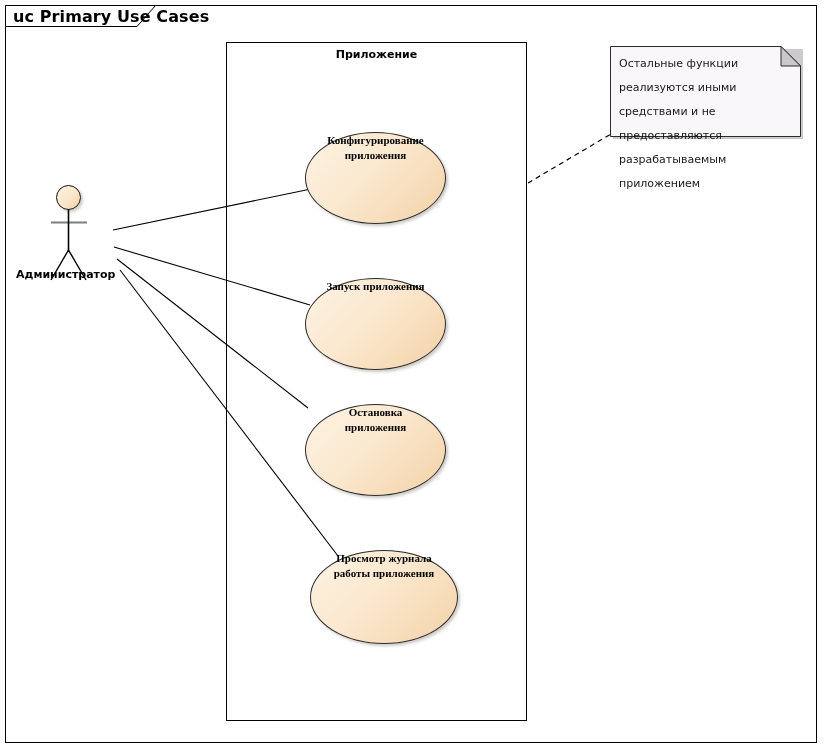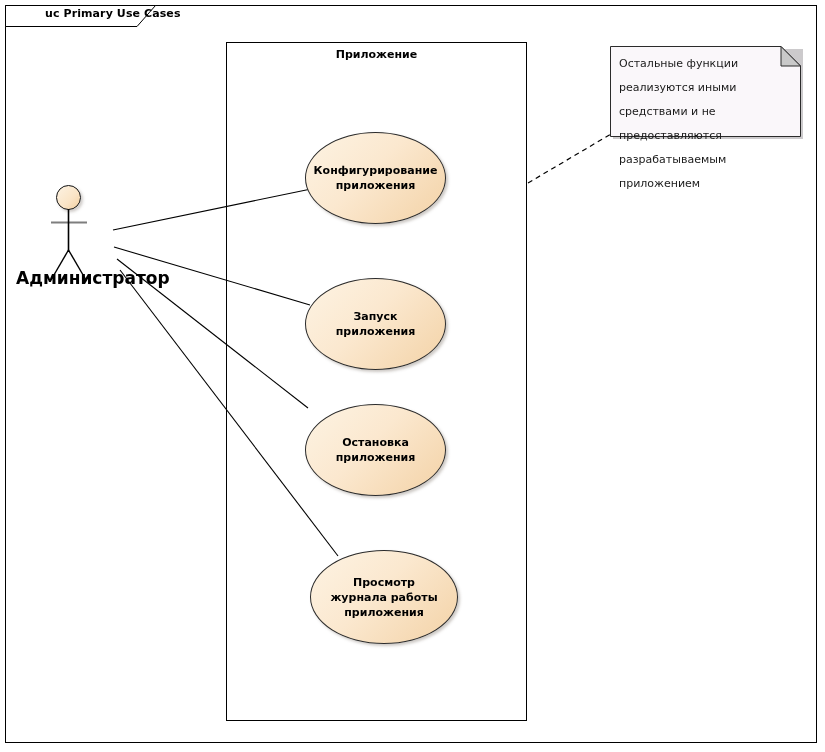--- a/index.html
+++ b/index.html
@@ -37,26 +37,25 @@
     left: 5px;
     top: 5px;
     width: 152px;
     height: 23px;
     overflow: visible;
   }
   .title-text {
     position: absolute;
     left: 13px;
     top: 7px;
-    font-size: 11px;
+    font-size: 16px;
     font-weight: bold;
     color: #000000;
     letter-spacing: 0.1px;
     white-space: nowrap;
-    margin-left: 32px;
   }
 
   
   .boundary {
     position: absolute;
     left: 226px;
     top: 42px;
     width: 301px;
     height: 679px;
     border: 1px solid #000000;
@@ -86,23 +85,24 @@
 
   
   .usecase {
     position: absolute;
     border-radius: 50%;
     border: 1px solid #2b2b2b;
     box-sizing: border-box;
     background: linear-gradient(135deg, #fdf3e3 0%, #fbe8cf 45%, #f3d2a6 100%);
     box-shadow: 2px 2px 3px rgba(120, 110, 100, 0.38);
     display: flex;
-    align-items: center;
+    align-items: flex-start;
     justify-content: center;
     text-align: center;
+    font-family: Liberation Serif, serif;
   }
   .usecase .label {
     font-size: 11px;
     font-weight: bold;
     color: #000000;
     line-height: 15px;
     padding: 0 16px;
   }
 
   #uc-configure { left: 305px; top: 132px;  width: 141px; height: 92px; }
@@ -123,22 +123,22 @@
     box-sizing: border-box;
     background: linear-gradient(135deg, #fdf3e3 0%, #fae4c6 60%, #f2cf9f 100%);
     box-shadow: 2px 2px 3px rgba(120, 110, 100, 0.35);
   }
   .actor-svg { position: absolute; left: 0; top: 0; width: 110px; height: 110px; }
   .actor-label {
     position: absolute;
     left: -4px;
     top: 88px;
     width: 130px;
-    text-align: right;
-    font-size: 17px;
+    text-align: left;
+    font-size: 11px;
     font-weight: bold;
     color: #000000;
     white-space: nowrap;
   }
 
   
   .note-wrap { position: absolute; left: 610px; top: 46px; width: 192px; height: 92px; }
   .note-shadow {
     position: absolute;
     left: 3px; top: 3px;

